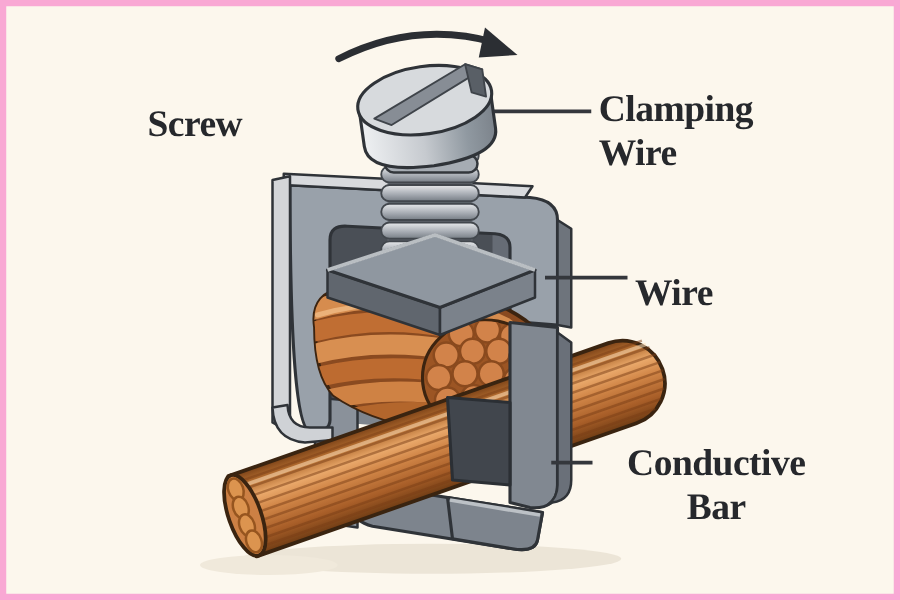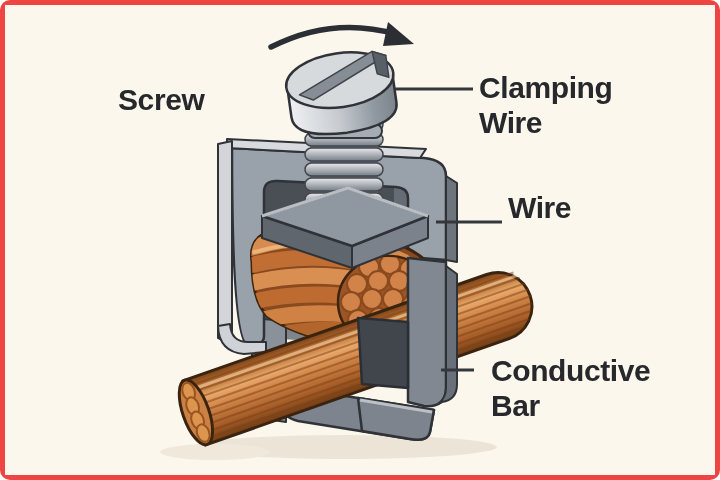--- a/index.html
+++ b/index.html
@@ -1,29 +1,29 @@
 <!DOCTYPE html>
 <html><head>
 <meta charset="utf-8">
 <style>
   html,body{margin:0;padding:0;background:#ffffff;}
   .canvas{
-    position:relative;width:720px;height:480px;background:#ef4444;
-    overflow:hidden;font-family:Liberation Sans, sans-serif;border-radius:10px;
+    position:relative;width:720px;height:480px;background:#f9a8d4;
+    overflow:hidden;font-family:Liberation Serif, serif;
   }
   .art-bg{position:absolute;left:5px;top:5px;right:5px;bottom:5px;background:#fcf7ed;}
   .art{position:absolute;left:0;top:0;width:720px;height:480px;}
   .label{
     position:absolute;font-weight:700;font-size:30px;line-height:35px;
     color:#26282c;letter-spacing:-0.4px;white-space:pre-line;
   }
   .label-screw{left:118px;top:82px;}
   .label-clamping-plate{left:479px;top:70px;width:178px;}
-  .label-wire{left:508px;top:190px;}
-  .label-conductive-bar{left:491px;top:353px;width:188px;}
+  .label-wire{left:508px;top:217px;}
+  .label-conductive-bar{left:479px;top:353px;width:188px;text-align:center;}
 </style>
 </head>
 <body>
 
 <div class="canvas">
   <div class="art-bg"></div>
 
   <svg class="art" viewBox="0 0 720 480">
     <defs>
       <linearGradient id="gHead" x1="0" y1="0" x2="1" y2="0">

